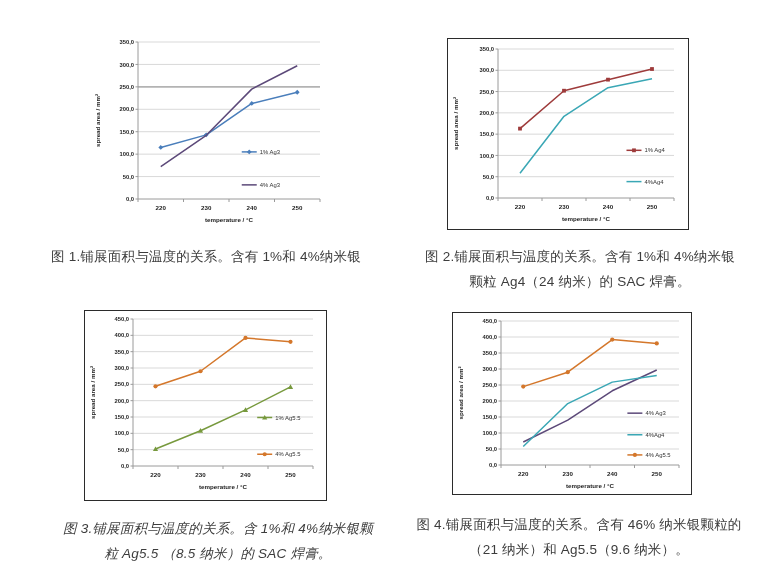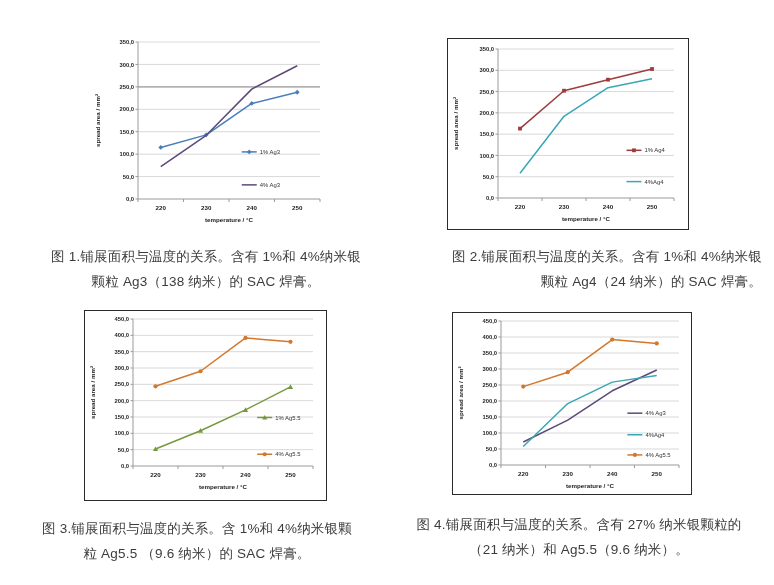--- a/index.html
+++ b/index.html
@@ -18,22 +18,22 @@
   #fig4-chart{left:452px;top:312px;width:238px;height:181px;}
   .caption{
     position:absolute;
     text-align:center;
     font-size:13.5px;
     line-height:25px;
     color:#3d3d3d;
     letter-spacing:0.2px;
   }
   #fig1-caption{left:28px;top:244px;width:356px;}
-  #fig2-caption{left:398px;top:244px;width:364px;text-align:right;}
-  #fig3-caption{left:19px;top:516px;width:356px;}
+  #fig2-caption{left:398px;top:244px;width:364px;}
+  #fig3-caption{left:40px;top:516px;width:356px;font-style:italic;}
   #fig4-caption{left:390px;top:512px;width:378px;}
   svg text{font-family:"Liberation Sans", sans-serif;}
 </style>
 </head>
 <body>
 
 <div class="page">
 
   <div id="fig1-chart" class="chart-box"><svg viewBox="0 0 235 202" width="235" height="202">
         <line x1="48" y1="173" x2="230" y2="173" stroke="#9a9a9a" stroke-width="1"></line>
@@ -247,31 +247,30 @@
         <text x="192.38" y="102.25999999999999" font-size="5.9" fill="#333333">4% Ag3</text>
         <line x1="174.38" y1="121.76" x2="189.38" y2="121.76" stroke="#3AA7B5" stroke-width="1.5"></line>
         <text x="192.38" y="123.86" font-size="5.9" fill="#333333">4%Ag4</text>
         <line x1="174.38" y1="141.92000000000002" x2="189.38" y2="141.92000000000002" stroke="#D4772B" stroke-width="1.5"></line>
         <circle cx="181.88" cy="141.92000000000002" r="2.1" fill="#D4772B"></circle>
         <text x="192.38" y="144.02" font-size="5.9" fill="#333333">4% Ag5.5</text>
       </svg></div>
 
   <div id="fig1-caption" class="caption">
     <div>图 1.铺展面积与温度的关系。含有 1%和 4%纳米银</div>
-    <div>颗粒 Ag3（138 纳米）的 SAC 焊膏。</div>
   </div>
 
   <div id="fig2-caption" class="caption">
     <div>图 2.铺展面积与温度的关系。含有 1%和 4%纳米银</div>
     <div>颗粒 Ag4（24 纳米）的 SAC 焊膏。</div>
   </div>
 
   <div id="fig3-caption" class="caption">
     <div>图 3.铺展面积与温度的关系。含 1%和 4%纳米银颗</div>
-    <div>粒 Ag5.5 （9.6 纳米）的 SAC 焊膏。</div>
+    <div>粒 Ag5.5 （8.5 纳米）的 SAC 焊膏。</div>
   </div>
 
   <div id="fig4-caption" class="caption">
-    <div>图 4.铺展面积与温度的关系。含有 27% 纳米银颗粒的</div>
+    <div>图 4.铺展面积与温度的关系。含有 46% 纳米银颗粒的</div>
     <div>（21 纳米）和 Ag5.5（9.6 纳米）。</div>
   </div>
 
 </div>
 
 </body></html>

